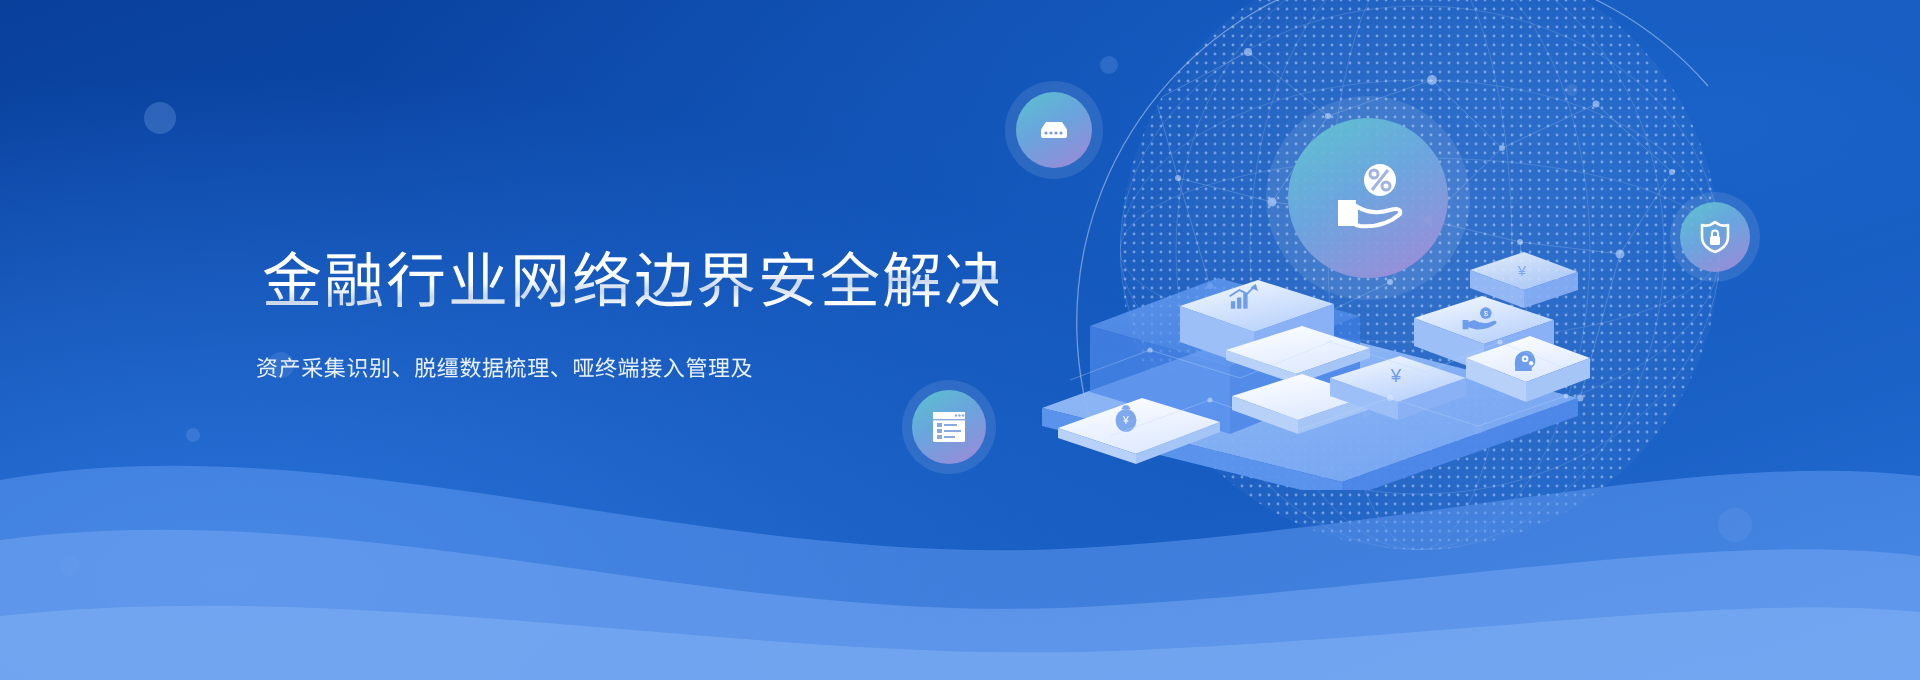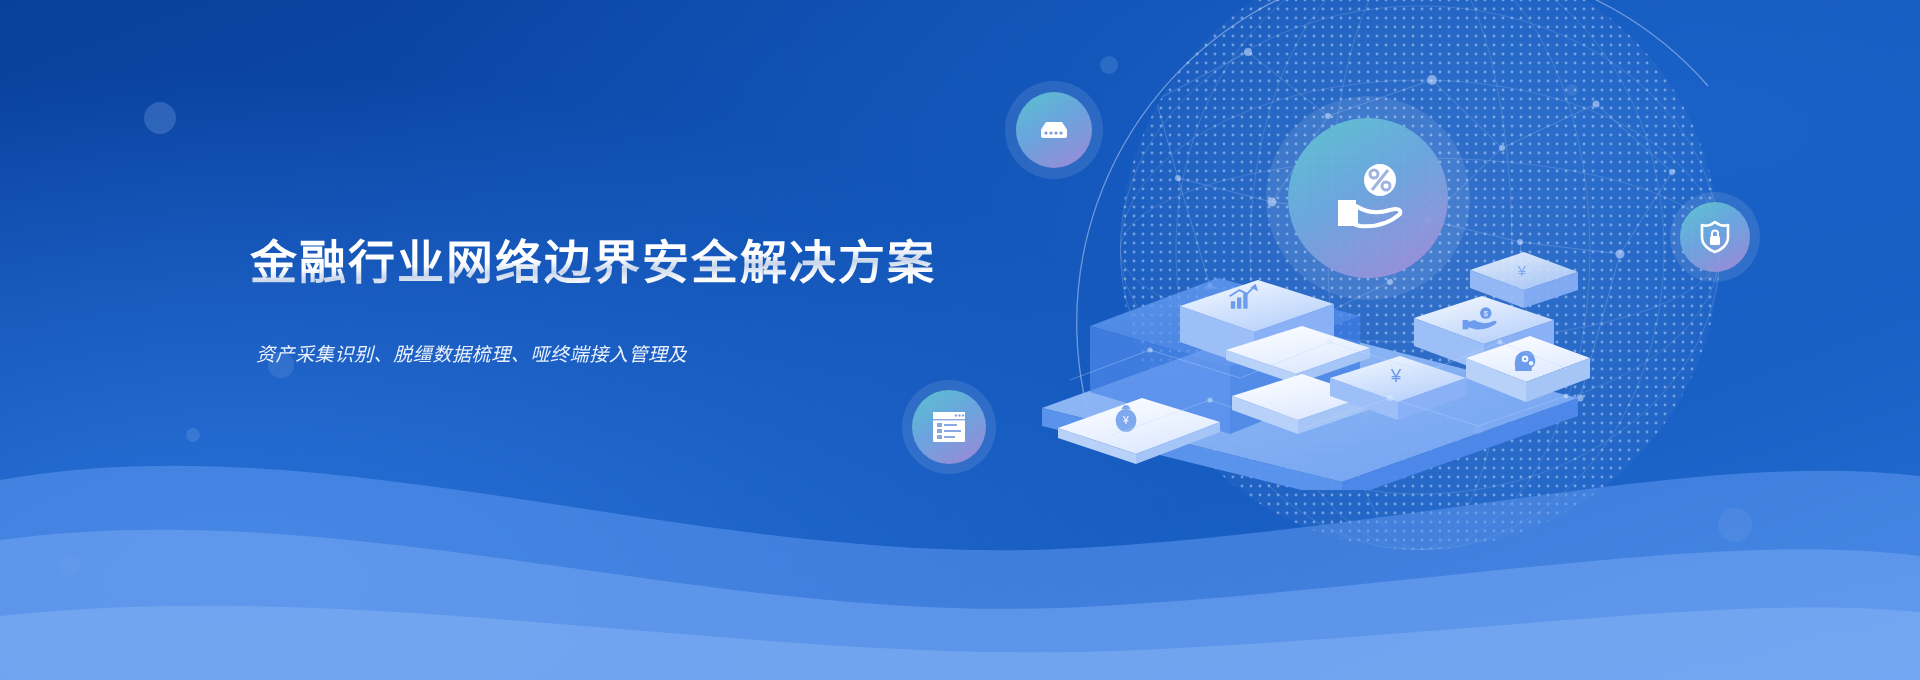--- a/index.html
+++ b/index.html
@@ -40,27 +40,27 @@
   .fic svg{position:relative;z-index:3;}
 
   #icon-switch{left:1016px;top:92px;width:76px;height:76px;}
   #icon-percent{left:1288px;top:118px;width:160px;height:160px;}
   #icon-shield{left:1680px;top:202px;width:70px;height:70px;}
   #icon-doc{left:912px;top:390px;width:74px;height:74px;}
 
   
   .copy{position:absolute;left:250px;top:235px;width:760px;}
   .title{
-    margin:0;font-size:47px;line-height:1.18;letter-spacing:2px;font-weight:700;
+    margin:12px;font-size:60px;line-height:1.18;letter-spacing:2px;font-weight:400;
     background:linear-gradient(178deg,#ffffff 0%,#ffffff 44%,#c9d6ea 58%,#ffffff 76%,#eef4ff 100%);
     -webkit-background-clip:text;background-clip:text;
     color:transparent;-webkit-text-fill-color:transparent;
     white-space:nowrap;
   }
-  .subtitle{margin:46px 0 0 6px;color:#eaf1fd;font-size:19px;line-height:1.95;letter-spacing:.6px;font-weight:400;font-style:italic;}
+  .subtitle{margin:30px 0 0 6px;color:#eaf1fd;font-size:22px;line-height:1.95;letter-spacing:.6px;font-weight:400;}
   .subtitle div{white-space:nowrap;}
 </style>
 </head>
 <body>
 
 <div class="banner">
 
   <div class="sdot" style="left:144px;top:102px;width:32px;height:32px;opacity:.30;"></div>
   <div class="sdot" style="left:186px;top:428px;width:14px;height:14px;opacity:.26;"></div>
   <div class="sdot" style="left:268px;top:352px;width:26px;height:26px;opacity:.22;"></div>

